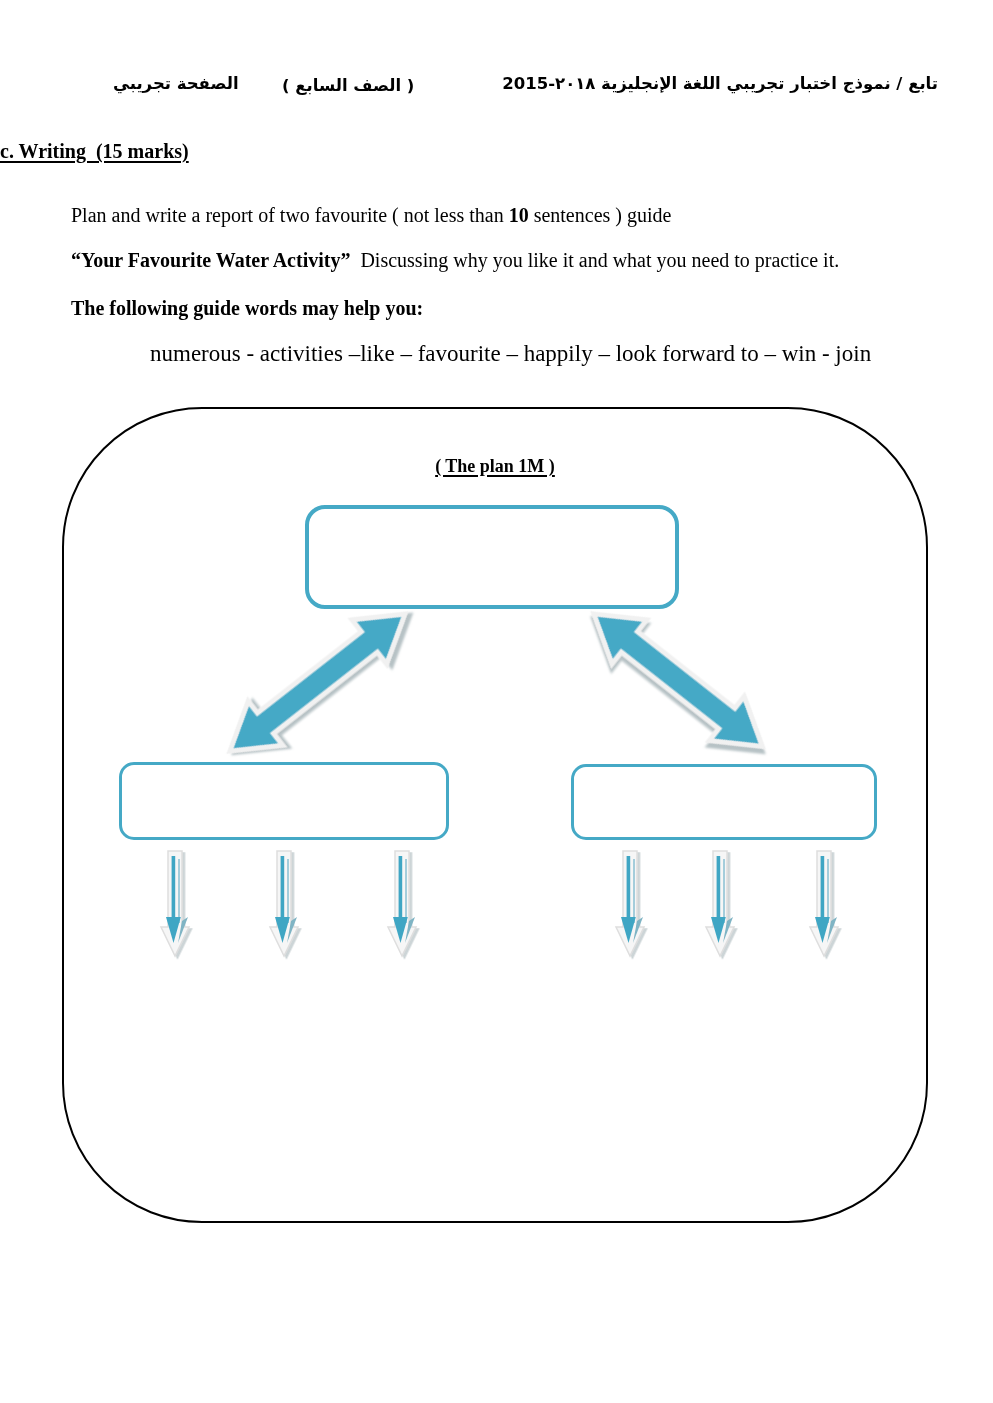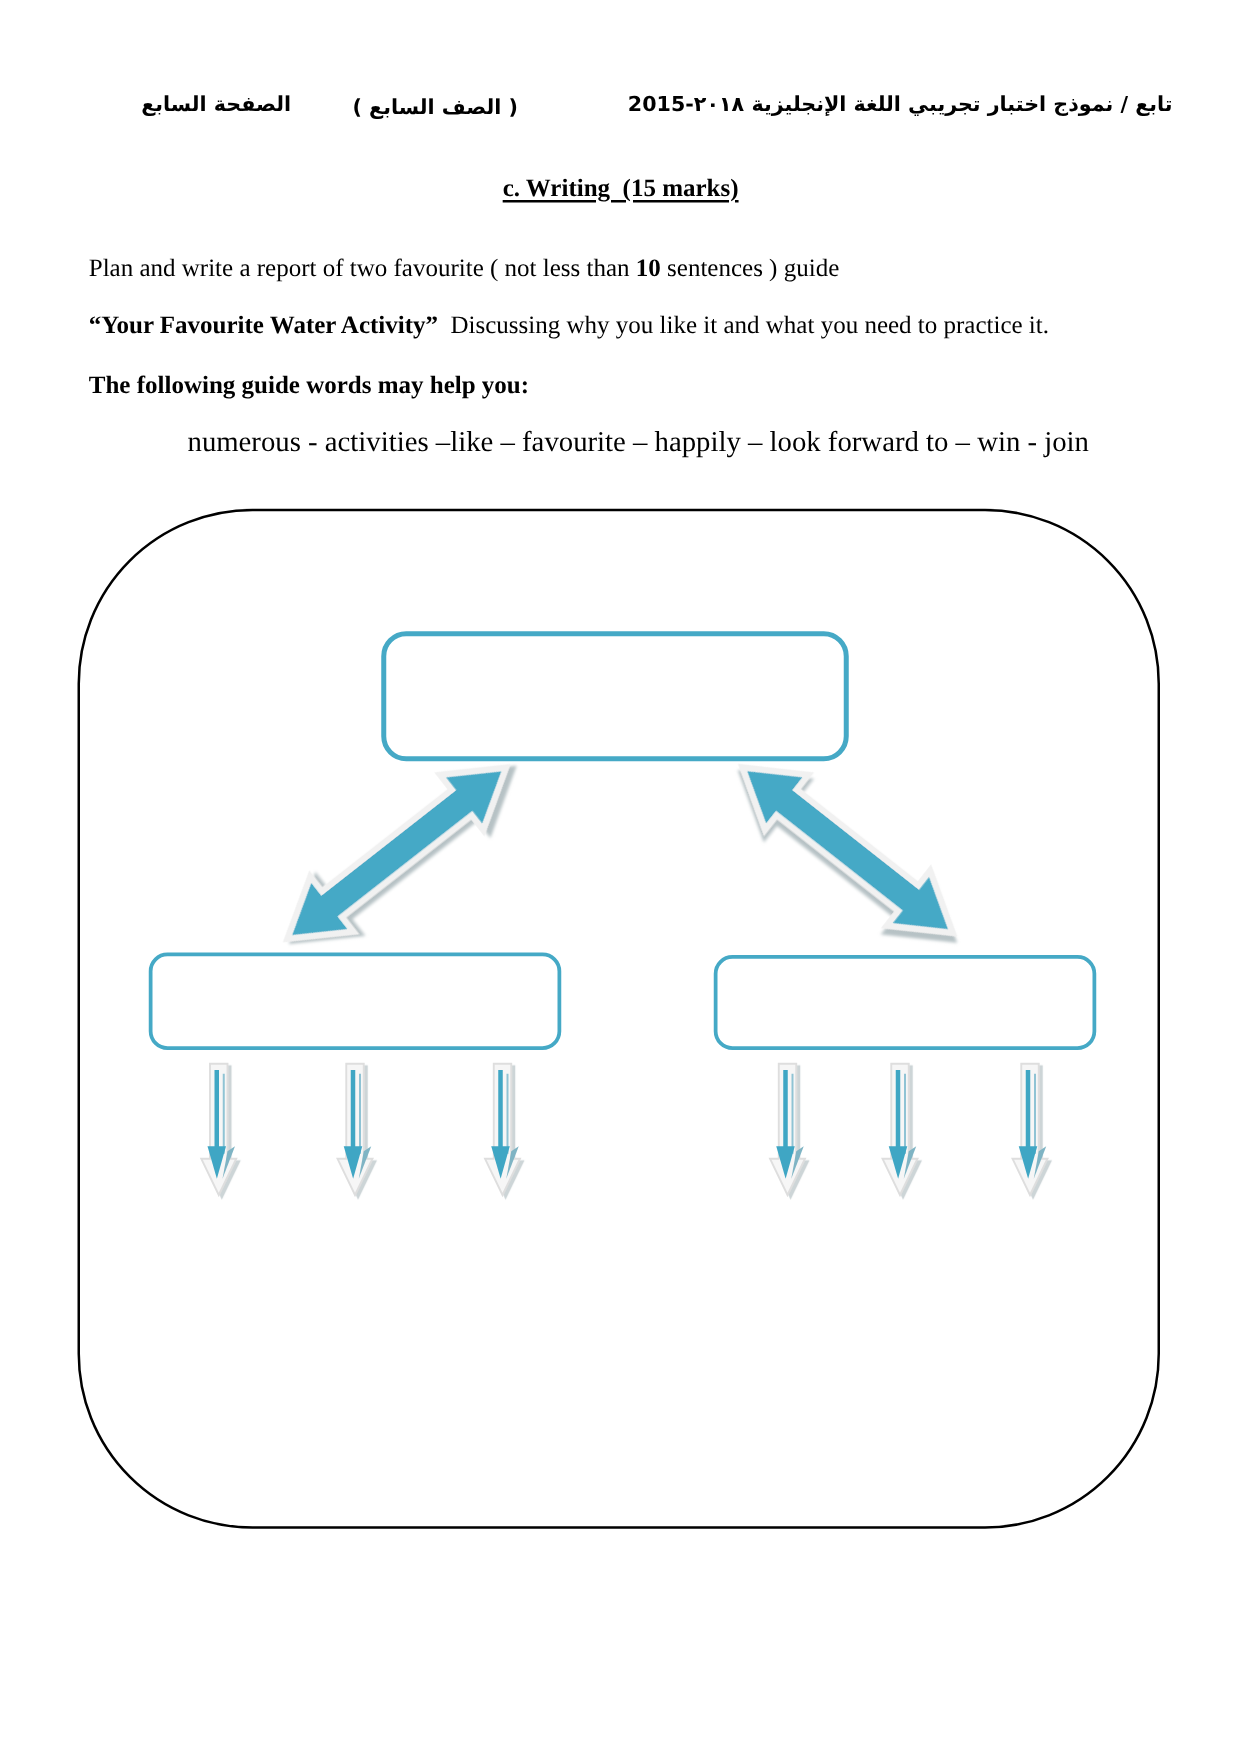--- a/index.html
+++ b/index.html
@@ -12,21 +12,21 @@
     font-family:"DejaVu Sans","Liberation Sans",sans-serif;
     font-weight:700;font-size:16.5px;direction:rtl;white-space:nowrap;
   }
   #hdr-exam-title{position:absolute;top:74px;right:55px;}
   #hdr-class{position:absolute;top:76px;left:282px;}
   #hdr-page{position:absolute;top:74px;left:113px;}
 
   
   .section-title{
     position:absolute;top:140px;left:0;width:100%;
-    text-align:center;font-weight:700;font-size:20px;
+    text-align:left;font-weight:700;font-size:20px;
     white-space:pre-wrap;
   }
   .section-title span{text-decoration:underline;text-decoration-thickness:2px;text-underline-offset:3px;}
   .p1{
     position:absolute;top:184px;left:71px;width:855px;
     font-size:20px;white-space:pre-wrap;
   }
   .p2{
     position:absolute;top:226px;left:71px;width:845px;
     font-size:20px;line-height:1.45;white-space:pre-wrap;
@@ -59,32 +59,33 @@
   .box-top{left:241px;top:96px;width:374px;height:104px;border-radius:20px;border-width:4px;}
   .box-left{left:55px;top:353px;width:330px;height:78px;border-radius:15px;}
   .box-right{left:507px;top:355px;width:306px;height:76px;border-radius:15px;}
   .plan-svg{position:absolute;left:0;top:0;width:866px;height:816px;pointer-events:none;}
 </style>
 </head>
 <body>
 
 <div id="hdr-exam-title" class="ar">تابع / نموذج اختبار تجريبي اللغة الإنجليزية  ٢٠١٨-2015</div>
 <div id="hdr-class" class="ar">( الصف السابع )</div>
-<div id="hdr-page" class="ar">الصفحة السابع</div>
+<div id="hdr-page" class="ar">الصفحة تجريبي</div>
 
 <div class="section-title"><span>c. Writing  (15 marks)</span></div>
 
 <p class="p1"><span>Plan and write a report of two favourite ( not less than </span><span class="b">10</span><span> sentences ) guide</span></p>
 
 <p class="p2"><span class="b">“Your Favourite Water Activity”</span><span>  Discussing why you like it and what you need to practice it.</span></p>
 
 <div class="guide-heading">The following guide words may help you:</div>
 <div class="guide-words">numerous - activities –like – favourite – happily – look forward to – win - join</div>
 
 <div class="plan-frame">
+  <div class="plan-title">( The plan 1M )</div>
 
   <svg class="plan-svg" viewBox="0 0 866 816">
     <defs>
       <filter id="shadow-big" x="-30%" y="-30%" width="160%" height="160%">
         <feDropShadow dx="3" dy="4" stdDeviation="1.2" flood-color="#8fa0a6" flood-opacity="0.65"></feDropShadow>
       </filter>
       <filter id="shadow-small" x="-60%" y="-30%" width="220%" height="160%">
         <feDropShadow dx="2.5" dy="2" stdDeviation="0.6" flood-color="#8fa0a6" flood-opacity="0.45"></feDropShadow>
       </filter>
       <g id="small-arrow">

